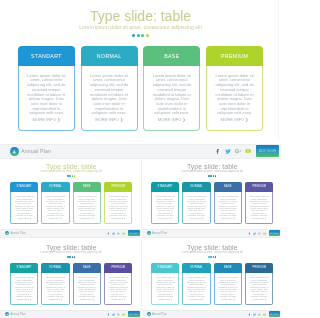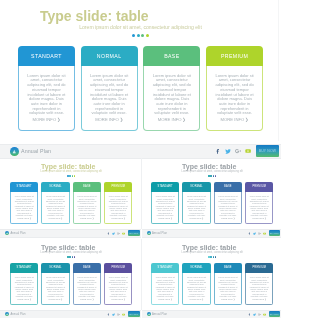--- a/index.html
+++ b/index.html
@@ -2,21 +2,21 @@
 <html><head>
 <meta charset="utf-8">
 <style>
   html,body{margin:0;padding:0;}
   body{width:281px;height:318px;overflow:hidden;background:#fff;
        font-family:"Liberation Sans",sans-serif;-webkit-font-smoothing:antialiased;}
   .page{position:relative;width:281px;height:318px;overflow:hidden;background:#fff;}
 
   
   .slide{position:absolute;background:#fff;box-sizing:border-box;overflow:hidden;}
-  .title{font-weight:700;white-space:nowrap;margin-left:40px;}
+  .title{text-align:center;font-weight:400;white-space:nowrap;}
   .sub{text-align:center;white-space:nowrap;}
   .dots{display:flex;justify-content:center;}
   .dot{border-radius:50%;}
   .cards{display:flex;}
   .card{flex:1;}
   .chead{display:flex;align-items:center;justify-content:center;color:#fff;white-space:nowrap;}
   .cbody{background:#fff;border-style:solid;border-top:0;box-sizing:border-box;}
   .ctext{text-align:center;}
   .more{display:flex;align-items:center;justify-content:center;white-space:nowrap;}
 

